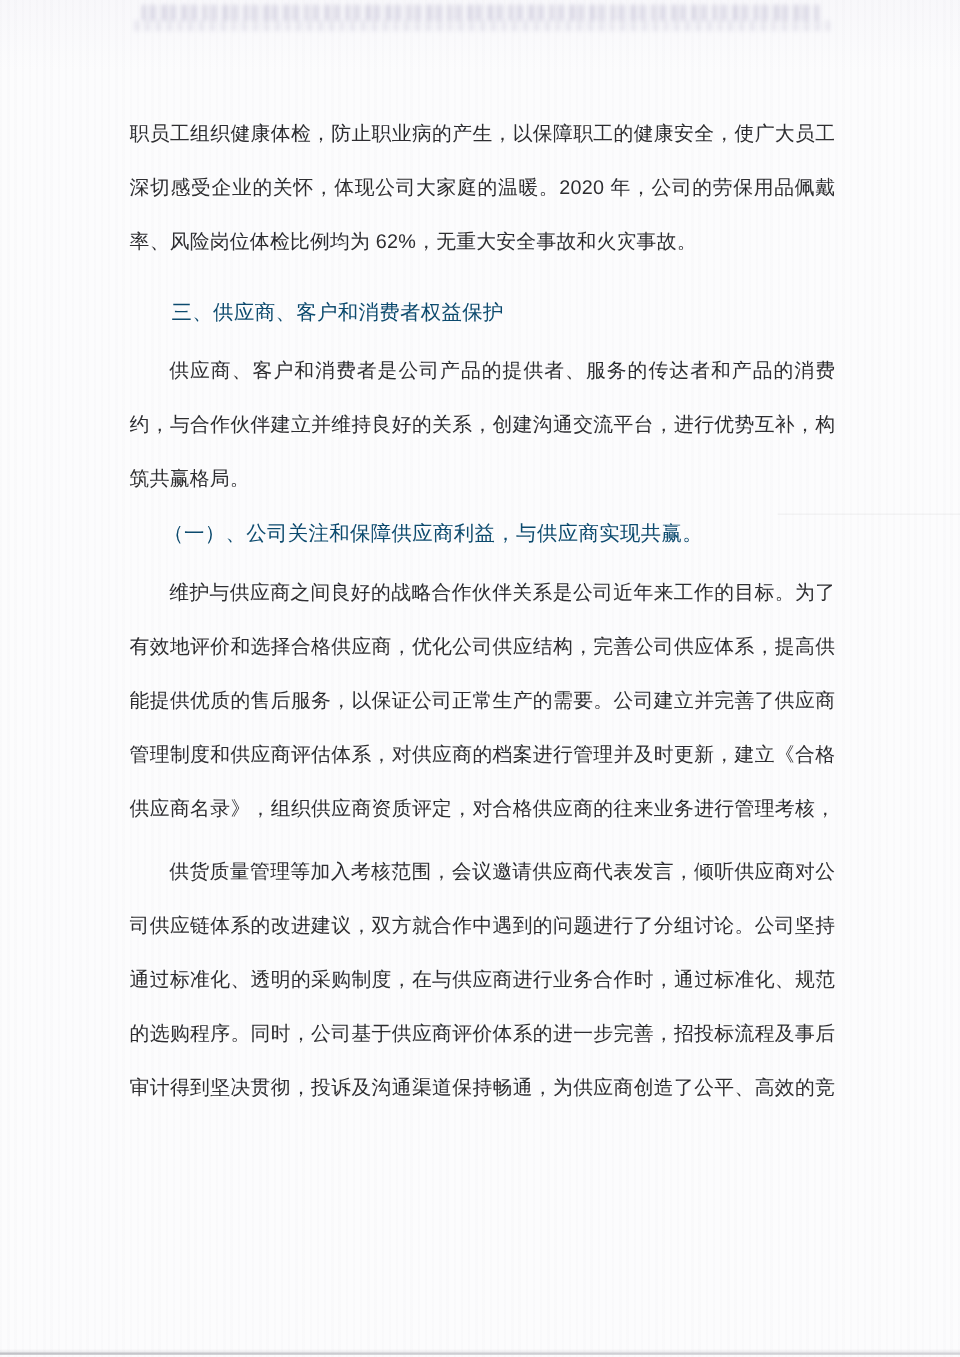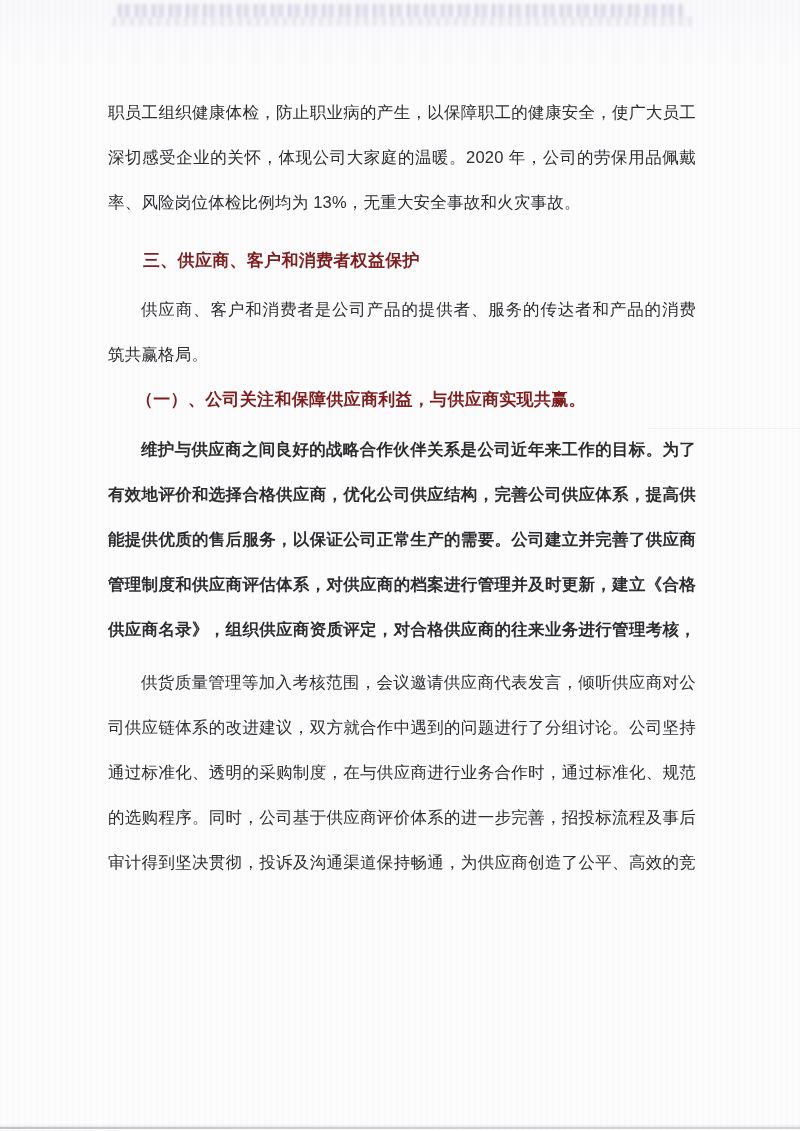--- a/index.html
+++ b/index.html
@@ -36,28 +36,28 @@
   .jline{
     white-space:normal;
     text-align:justify;
     text-align-last:justify;
     overflow:hidden;
   }
   .ind{ text-indent:33px; }
   .heading{
     margin:0;
     height:45px;line-height:45px;
-    font-size:17px;font-weight:bold;color:#7f1d1d;
+    font-size:17px;font-weight:normal;color:#0c4a6e;
     text-indent:35px;
     letter-spacing:0.3px;
   }
   .h-sec{ margin-top:13px; margin-bottom:4px; }
   .h-sub{ margin-top:0; text-indent:28px; }
   .para{ margin:0; }
-  .p-e{ margin-top:5px;font-weight:bold; }
+  .p-e{ margin-top:5px; }
   .p-f{ margin-top:8px; }
   
   .bleed-a{
     position:absolute;left:118px;top:4px;width:566px;height:13px;
     background:repeating-linear-gradient(90deg,
       rgba(108,100,150,0.26) 0 3px, rgba(165,160,195,0.10) 3px 7px,
       rgba(120,112,160,0.20) 7px 12px, rgba(205,202,225,0.05) 12px 17px);
     filter:blur(1.6px);border-radius:2px;
   }
   .bleed-b{
@@ -85,27 +85,28 @@
 <div class="page">
 
   <div class="bleed-a"></div>
   <div class="bleed-b"></div>
 
   <main class="doc">
 
     <section class="para">
       <div class="line jline">职员工组织健康体检，防止职业病的产生，以保障职工的健康安全，使广大员工</div>
       <div class="line jline">深切感受企业的关怀，体现公司大家庭的温暖。2020 年，公司的劳保用品佩戴</div>
-      <div class="line">率、风险岗位体检比例均为 13%，无重大安全事故和火灾事故。</div>
+      <div class="line">率、风险岗位体检比例均为 62%，无重大安全事故和火灾事故。</div>
     </section>
 
     <h2 class="heading h-sec">三、供应商、客户和消费者权益保护</h2>
 
     <section class="para">
       <div class="line jline ind">供应商、客户和消费者是公司产品的提供者、服务的传达者和产品的消费者，</div>
+      <div class="line jline">约，与合作伙伴建立并维持良好的关系，创建沟通交流平台，进行优势互补，构</div>
       <div class="line">筑共赢格局。</div>
     </section>
 
     <h3 class="heading h-sub">（一）、公司关注和保障供应商利益，与供应商实现共赢。</h3>
 
     <section class="para p-e">
       <div class="line jline ind">维护与供应商之间良好的战略合作伙伴关系是公司近年来工作的目标。为了</div>
       <div class="line jline">有效地评价和选择合格供应商，优化公司供应结构，完善公司供应体系，提高供</div>
       <div class="line jline">能提供优质的售后服务，以保证公司正常生产的需要。公司建立并完善了供应商</div>
       <div class="line jline">管理制度和供应商评估体系，对供应商的档案进行管理并及时更新，建立《合格</div>

